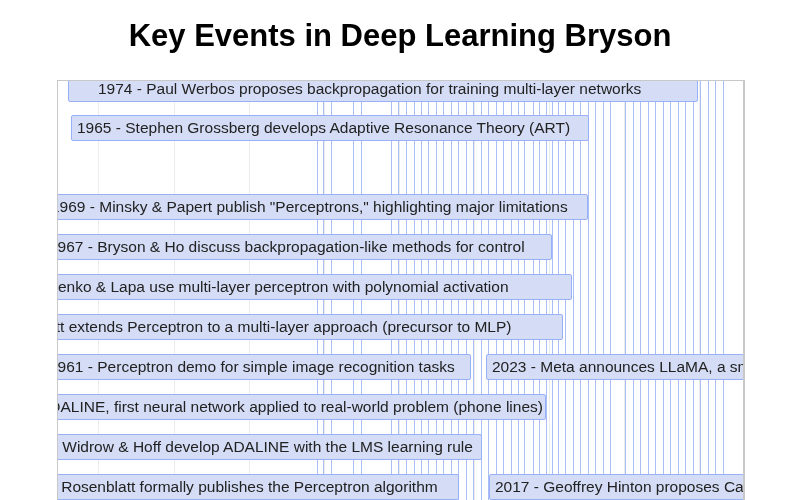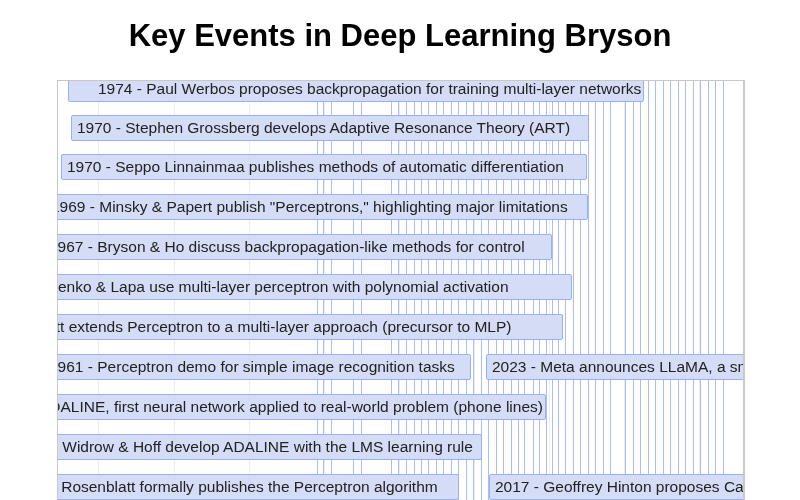--- a/index.html
+++ b/index.html
@@ -68,23 +68,22 @@
     <div class="marker" style="left: 597px; top: 0px; height: 440px;"></div>
     <div class="marker" style="left: 605px; top: 0px; height: 440px;"></div>
     <div class="marker" style="left: 612px; top: 0px; height: 440px;"></div>
     <div class="marker" style="left: 620px; top: 0px; height: 440px;"></div>
     <div class="marker" style="left: 627px; top: 0px; height: 440px;"></div>
     <div class="marker" style="left: 635px; top: 0px; height: 440px;"></div>
     <div class="marker" style="left: 642px; top: 0px; height: 440px;"></div>
     <div class="marker" style="left: 650px; top: 0px; height: 440px;"></div>
     <div class="marker" style="left: 657px; top: 0px; height: 440px;"></div>
     <div class="marker" style="left: 665px; top: 0px; height: 440px;"></div>
-    <div class="event" style="left: 10px; top: -5px; width: 576px; padding-left: 29px;">1974 - Paul Werbos proposes backpropagation for training multi-layer networks</div>
-    <div class="event" style="left: 13px; top: 34px; width: 518px;">1970 - Stephen Grossberg develops Adaptive Resonance Theory (ART)</div>
-    <div class="event" style="left: 3px; top: 73px; width: 526px;">1970 - Seppo Linnainmaa publishes methods of automatic differentiation</div>
+    <div class="event" style="left: 10px; top: -5px; width: 630px; padding-left: 29px;">1974 - Paul Werbos proposes backpropagation for training multi-layer networks</div>
+    <div class="event" style="left: 13px; top: 34px; width: 518px;">1965 - Stephen Grossberg develops Adaptive Resonance Theory (ART)</div>
     <div class="event" style="left: -13px; top: 113px; width: 543px;">1969 - Minsky &amp; Papert publish "Perceptrons," highlighting major limitations</div>
     <div class="event" style="left: -15px; top: 153px; width: 509px;">1967 - Bryson &amp; Ho discuss backpropagation-like methods for control</div>
     <div class="event" style="left: -100px; top: 193px; width: 614px;">1965 - Ivakhnenko &amp; Lapa use multi-layer perceptron with polynomial activation</div>
     <div class="event" style="left: -122px; top: 233px; width: 627px;">1962 - Rosenblatt extends Perceptron to a multi-layer approach (precursor to MLP)</div>
     <div class="event" style="left: -15px; top: 273px; width: 428px;">1961 - Perceptron demo for simple image recognition tasks</div>
     <div class="event" style="left: 428px; top: 273px; width: 480px;">2023 - Meta announces LLaMA, a small foundation language model</div>
     <div class="event" style="left: -200px; top: 313px; width: 688px;">1960 - Widrow &amp; Hoff's MADALINE, first neural network applied to real-world problem (phone lines)</div>
     <div class="event" style="left: -50px; top: 353px; width: 474px;">1960 - Widrow &amp; Hoff develop ADALINE with the LMS learning rule</div>
     <div class="event" style="left: -95px; top: 393px; width: 496px;">1958 - Frank Rosenblatt formally publishes the Perceptron algorithm</div>
     <div class="event" style="left: 431px; top: 393px; width: 400px;">2017 - Geoffrey Hinton proposes Capsule Networks</div>

